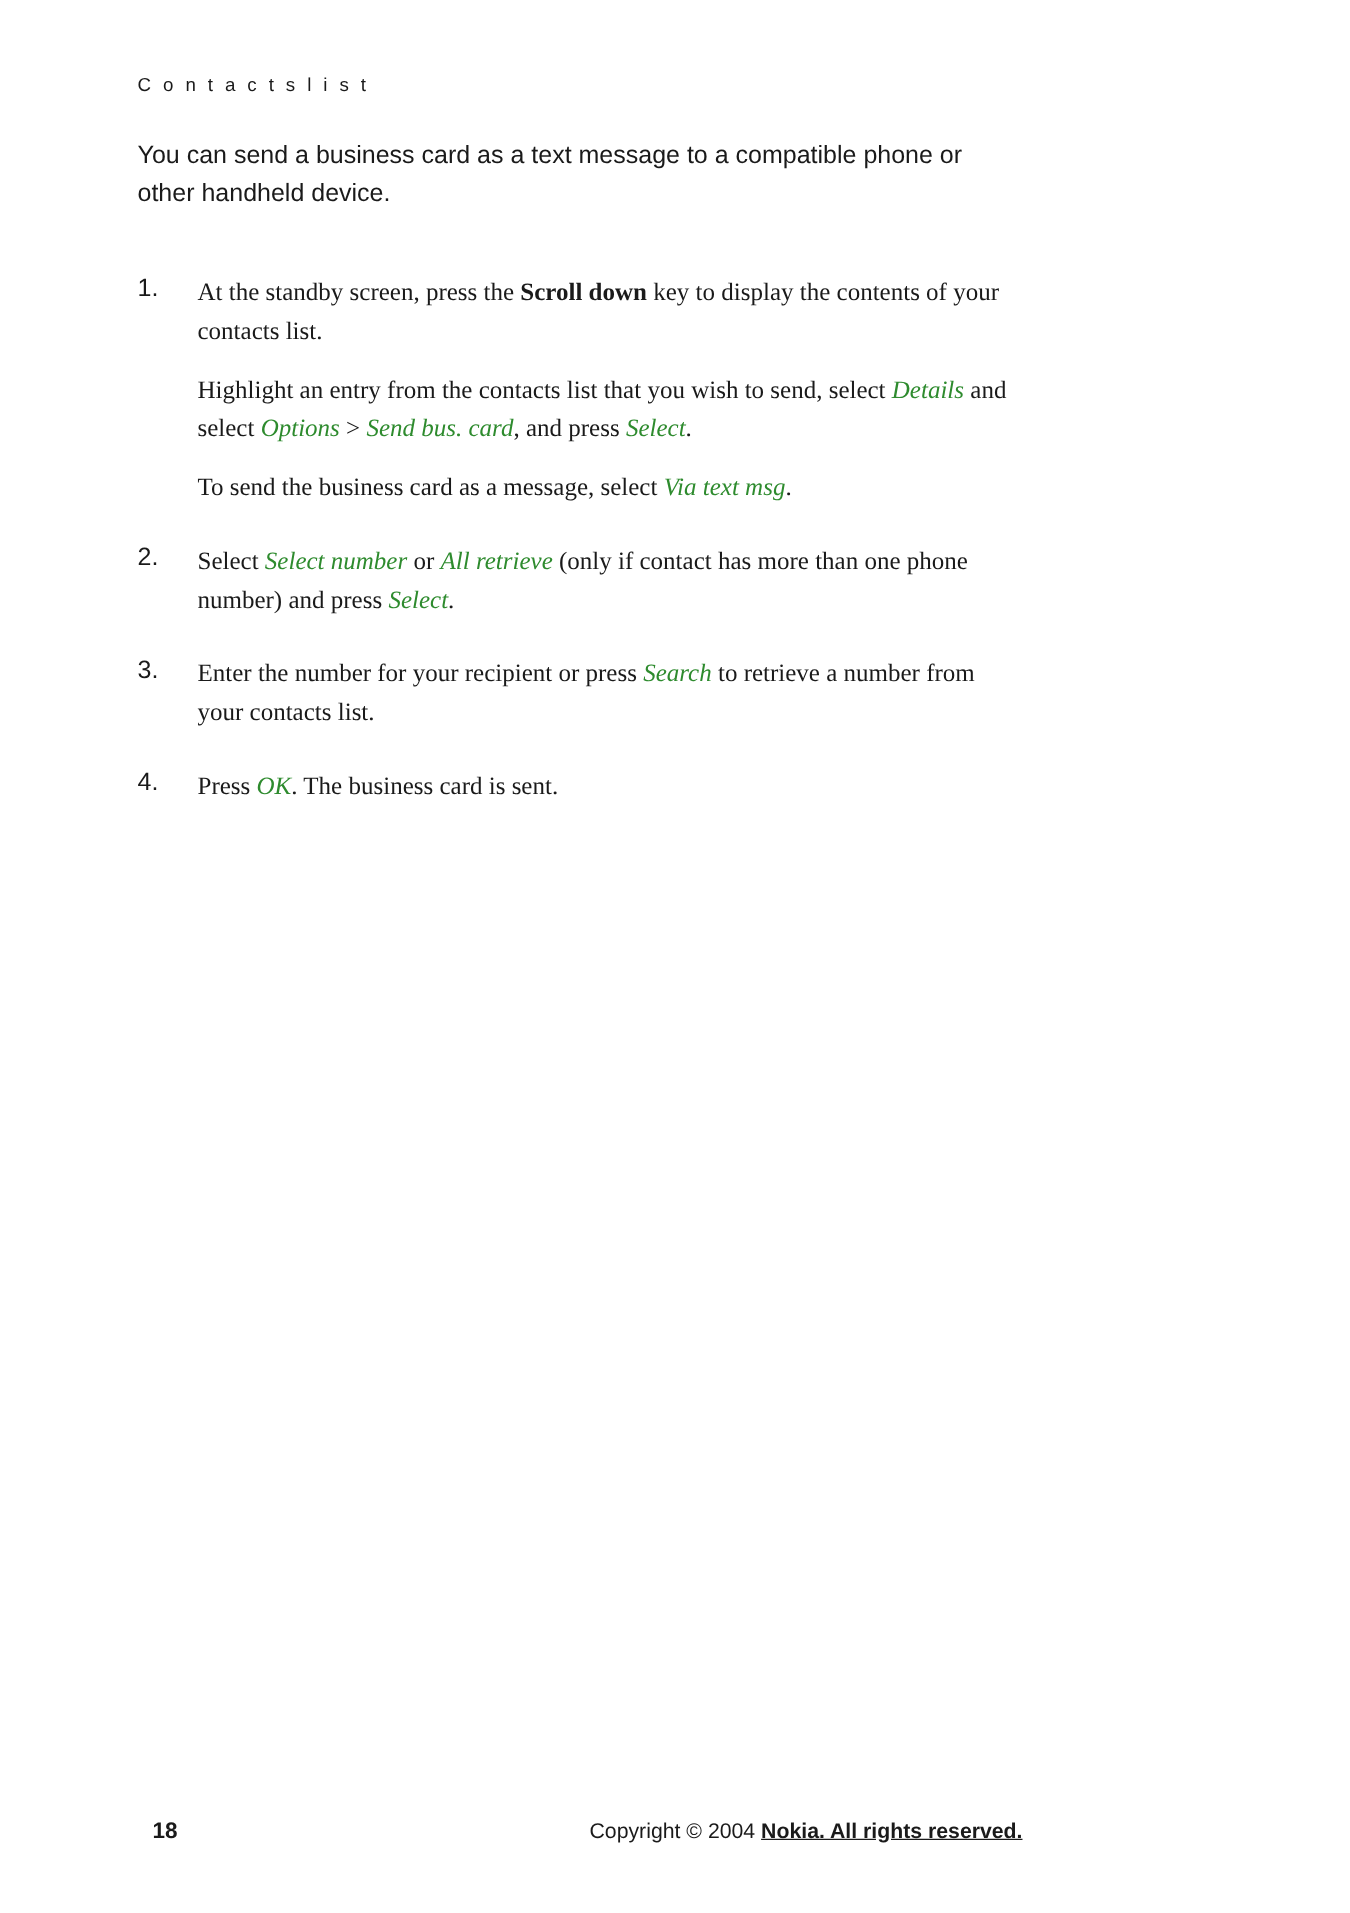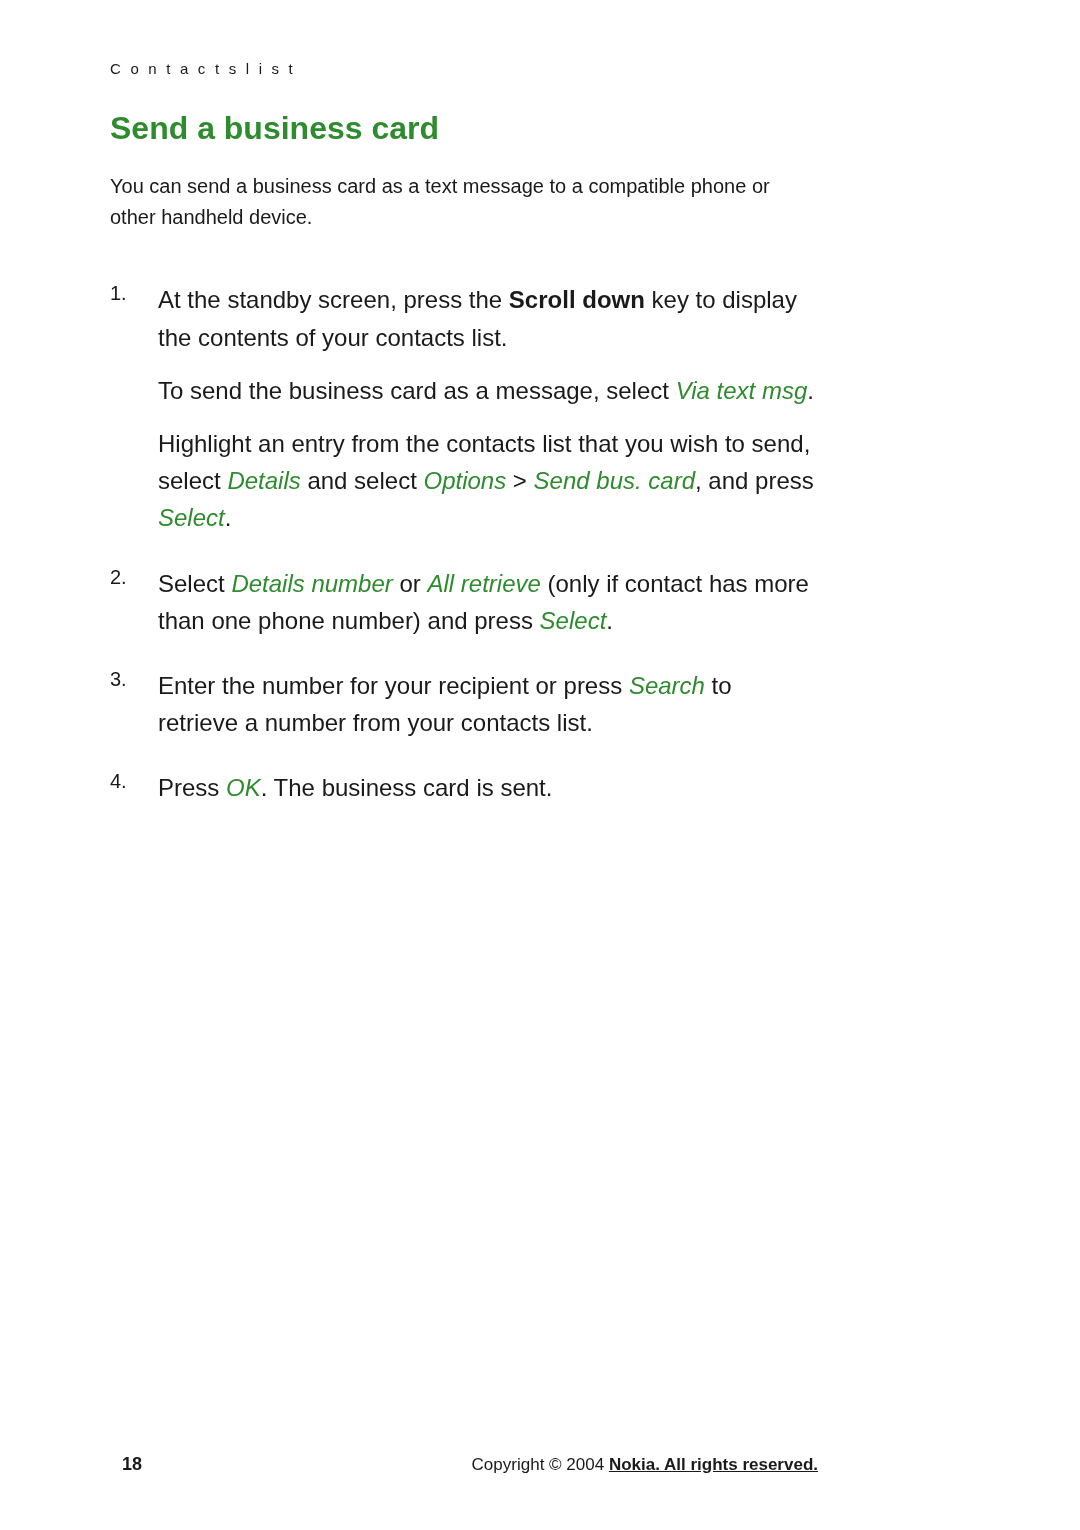--- a/index.html
+++ b/index.html
@@ -64,23 +64,24 @@
     .step-number {
       font-size: 20px;
       color: #1a1a1a;
       min-width: 48px;
       padding-top: 1px;
       flex-shrink: 0;
     }
 
     .step-content {
       flex: 1;
-      font-size: 24px;
+      font-size: 20px;
       line-height: 1.55;
       color: #1a1a1a;
+      font-family: Liberation Serif, serif;
     }
 
     .step-content p {
       margin-bottom: 16px;
     }
 
     .step-content p:last-child {
       margin-bottom: 0;
     }
 
@@ -120,37 +121,36 @@
       text-decoration: underline;
     }
   </style>
 </head>
 <body>
 
 <div class="page">
 
   <div class="breadcrumb">C o n t a c t s   l i s t</div>
 
-  <h1 class="page-title">Send a business card</h1>
 
   <p class="intro-text">You can send a business card as a text message to a compatible phone or other handheld device.</p>
 
   <ol class="steps-list" id="steps-container">
   <li class="step-item">
         <span class="step-number">1.</span>
         <div class="step-content">
           <p>At the standby screen, press the <span class="bold">Scroll down</span> key to display the contents of your contacts list.</p>
+          <p>Highlight an entry from the contacts list that you wish to send, select <span class="italic-green">Details</span> and select <span class="italic-green">Options</span> &gt; <span class="italic-green">Send bus. card</span>, and press <span class="italic-green">Select</span>.</p>
           <p>To send the business card as a message, select <span class="italic-green">Via text msg</span>.</p>
-          <p>Highlight an entry from the contacts list that you wish to send, select <span class="italic-green">Details</span> and select <span class="italic-green">Options</span> &gt; <span class="italic-green">Send bus. card</span>, and press <span class="italic-green">Select</span>.</p>
         </div>
       </li>
       <li class="step-item">
         <span class="step-number">2.</span>
         <div class="step-content">
-          <p>Select <span class="italic-green">Details number</span> or <span class="italic-green">All retrieve</span> (only if contact has more than one phone number) and press <span class="italic-green">Select</span>.</p>
+          <p>Select <span class="italic-green">Select number</span> or <span class="italic-green">All retrieve</span> (only if contact has more than one phone number) and press <span class="italic-green">Select</span>.</p>
         </div>
       </li>
       <li class="step-item">
         <span class="step-number">3.</span>
         <div class="step-content">
           <p>Enter the number for your recipient or press <span class="italic-green">Search</span> to retrieve a number from your contacts list.</p>
         </div>
       </li>
       <li class="step-item">
         <span class="step-number">4.</span>

